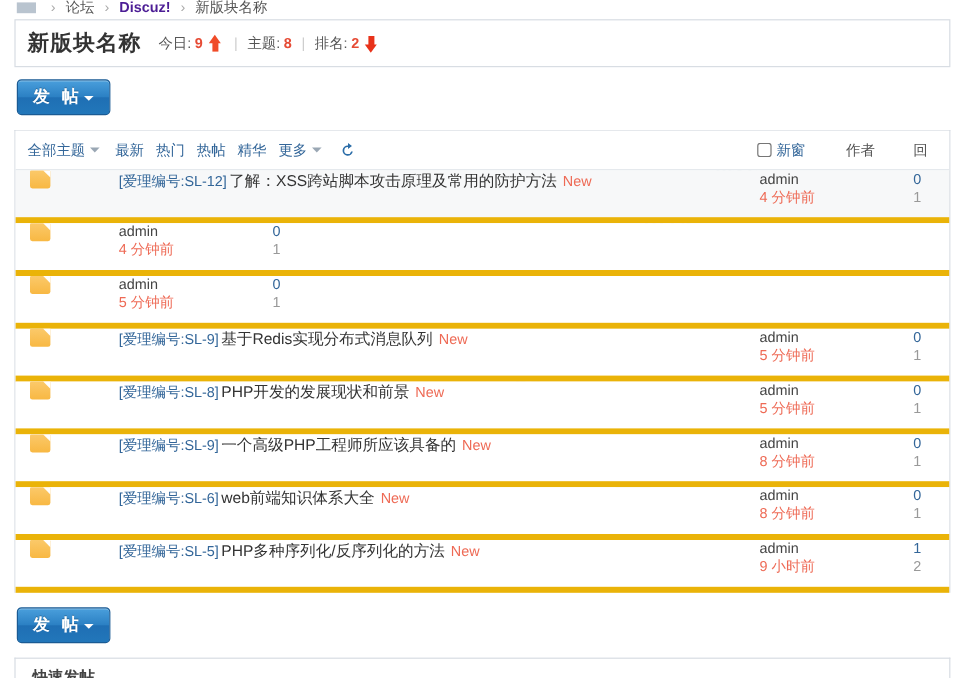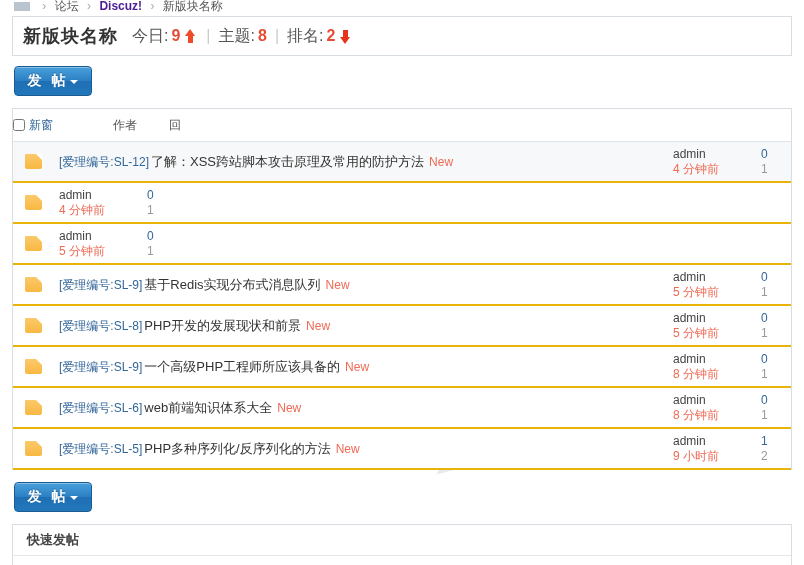--- a/index.html
+++ b/index.html
@@ -104,21 +104,21 @@
     z-index: 10;
   }
   #forum-header .forum-title {
     font-size: 18px;
     font-weight: bold;
     color: #333;
     margin-right: 14px;
     letter-spacing: 1px;
   }
   #forum-header .stats {
-    font-size: 16px;
+    font-size: 12px;
     color: #555;
     display: flex;
     align-items: center;
   }
   #forum-header .stats .num {
     color: #e64b35;
     font-weight: bold;
     margin-left: 3px;
   }
   #forum-header .stats .divider {
@@ -248,21 +248,21 @@
     position: relative;
     margin-left: 2px;
     cursor: pointer;
   }
   .refresh-icon svg { display: block; }
 
   #thread-head .newwin {
     display: flex;
     align-items: center;
     color: #336699;
-    margin-right: 28px;
+    margin-right: 2px;
     white-space: nowrap;
   }
   #thread-head .newwin input {
     width: 12px; height: 12px;
     margin: 0 4px 0 0;
     vertical-align: middle;
   }
   #thread-head .col-author {
     width: 88px;
     color: #555;
@@ -271,26 +271,27 @@
   #thread-head .col-reply {
     width: 30px;
     color: #555;
     text-align: left;
     overflow: hidden;
     white-space: nowrap;
   }
 
   .thread-row {
     display: flex;
-    align-items: center;
+    align-items: flex-start;
     height: 39px;
-    border-bottom: 2px solid #eab308;
+    border-bottom: 5px solid #eab308;
     background: #fff;
     font-size: 13px;
     position: relative;
+    gap: 40px;
   }
   .thread-row.first { background: #f7f8f9; }
   .thread-row .icon-cell {
     width: 34px;
     padding-left: 12px;
     display: flex;
     align-items: center;
   }
   .folder-icon {
     width: 17px;
@@ -430,20 +431,33 @@
 <div class="post-btn-wrap">
   <div class="post-btn">
     <span>发 帖</span>
     <span class="caret"></span>
   </div>
 </div>
 
 <div id="thread-box">
 
   <div id="thread-head">
+    <div class="filters">
+      <a class="f has-caret"><span>全部主题</span><span class="caret-down"></span></a>
+      <a class="f">最新</a>
+      <a class="f">热门</a>
+      <a class="f">热帖</a>
+      <a class="f">精华</a>
+      <a class="f has-caret"><span>更多</span><span class="caret-down"></span></a>
+      <span class="refresh-icon">
+        <svg width="14" height="14" viewBox="0 0 14 14">
+          <path d="M11 8.2 A4.3 4.3 0 1 1 7 3.2 L7 1.1 L10.3 3.6 L7 6.1 L7 4.6 A2.9 2.9 0 1 0 9.6 8.2 Z" fill="#2b6da8"></path>
+        </svg>
+      </span>
+    </div>
     <div class="newwin">
       <input type="checkbox" style="">
       <span>新窗</span>
     </div>
     <div class="col-author">作者</div>
     <div class="col-reply">回</div>
   </div>
 
   <div id="thread-rows">
       <div class="thread-row first">

